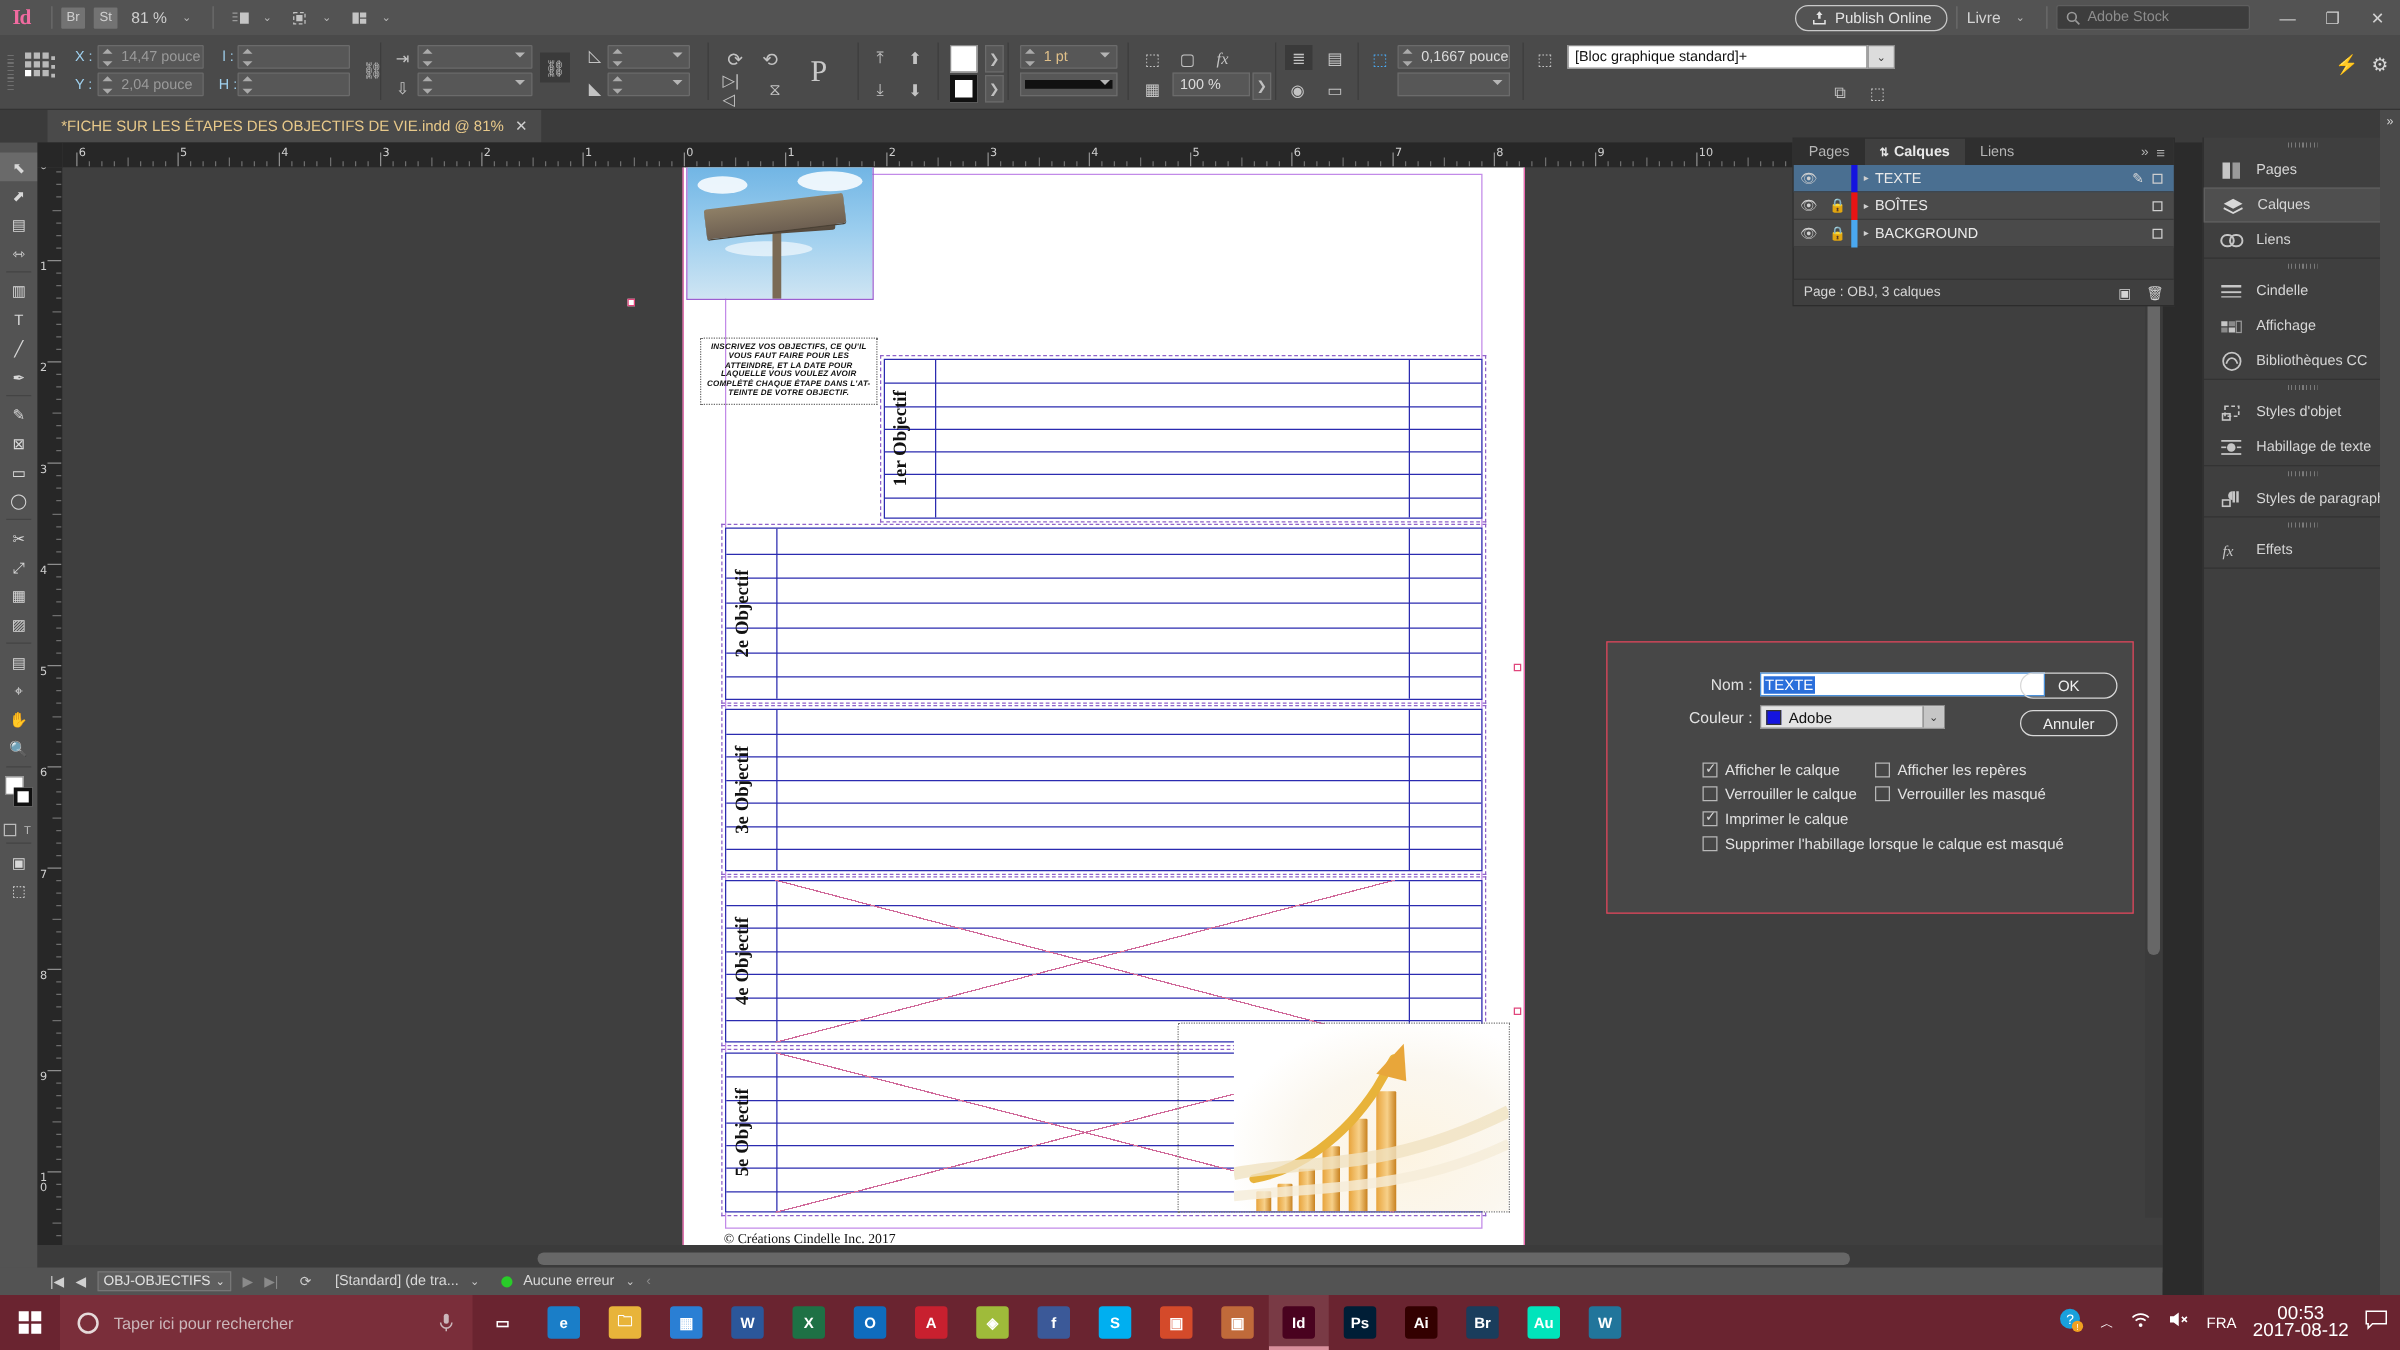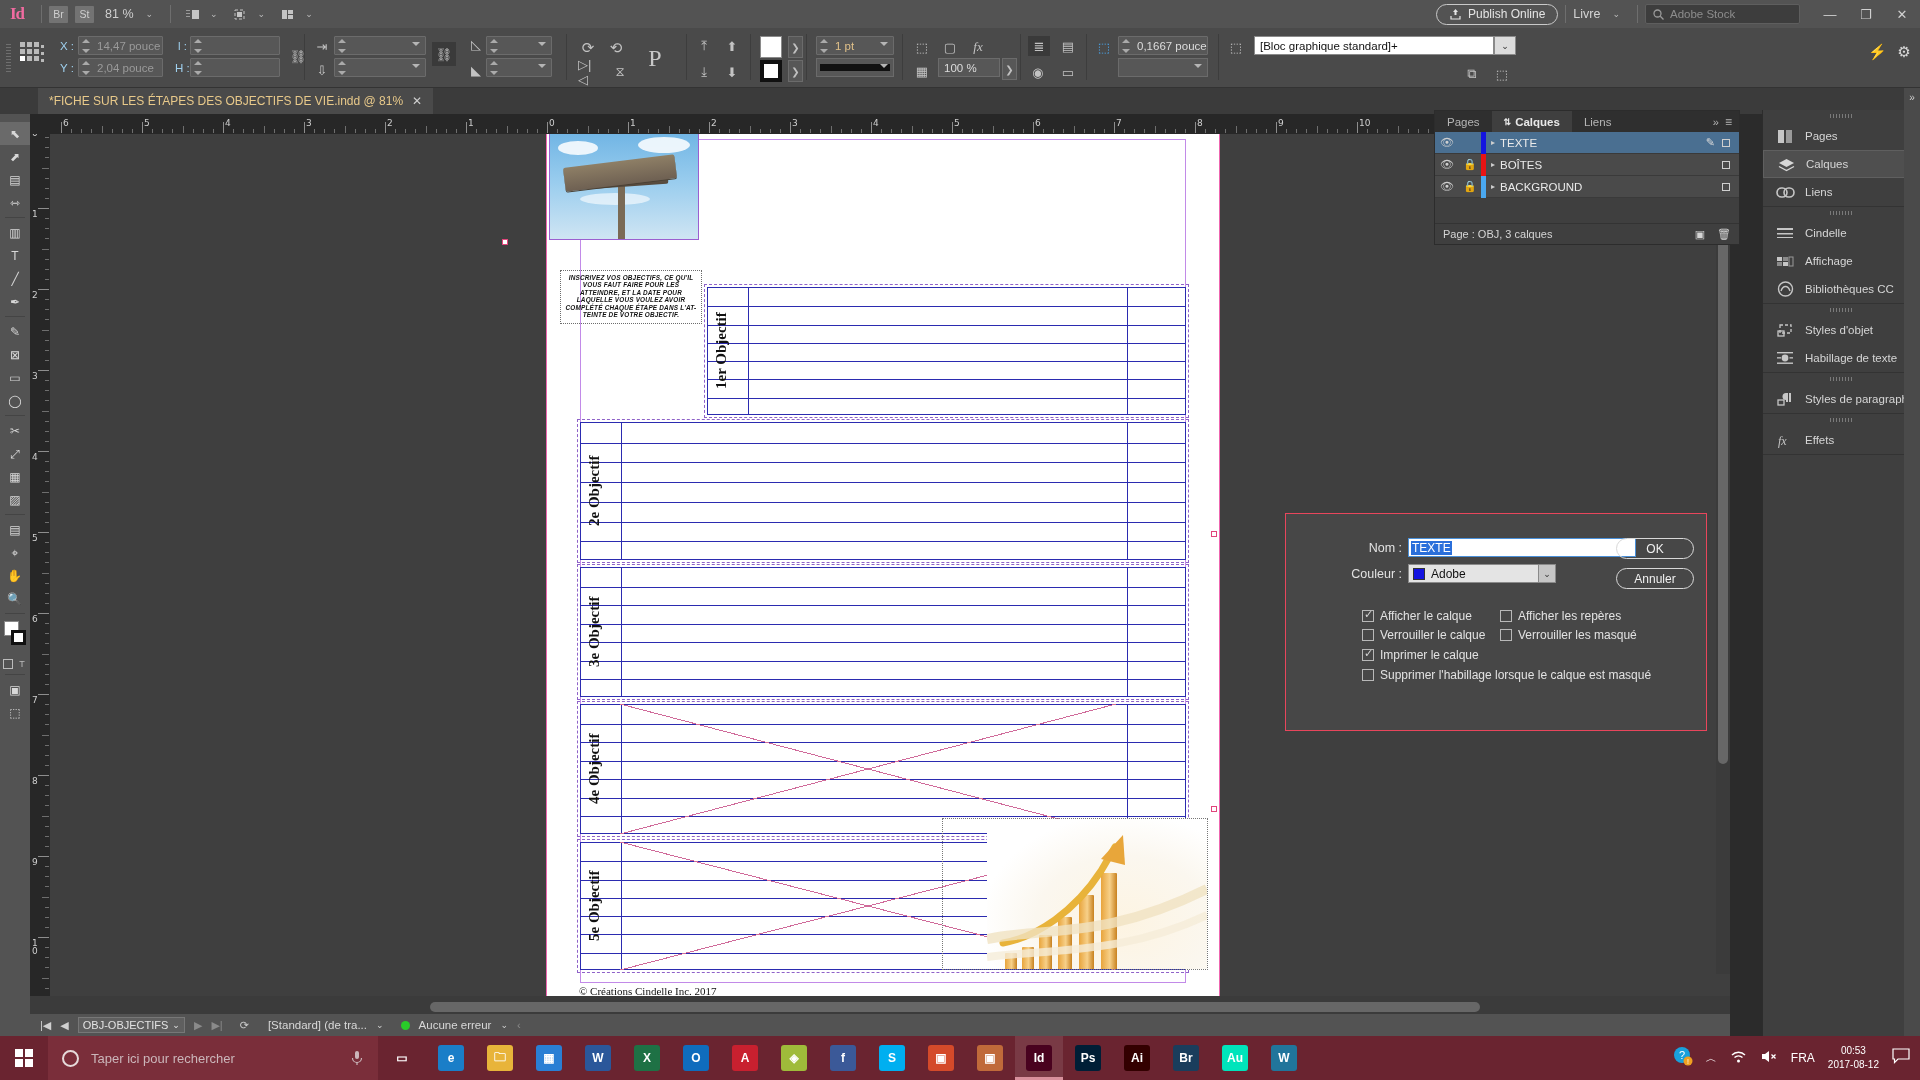--- a/index.html
+++ b/index.html
@@ -237,21 +237,21 @@
   .taskbar{ position:absolute; left:0; bottom:0; width:1920px; height:44px; background:#6a2430; }
   .tb-start{ width:48px;height:44px; display:flex;align-items:center;justify-content:center; }
   .tb-search{ position:absolute; left:48px; top:0; width:330px; height:44px; background:#7a2e3a;
     display:flex; align-items:center; gap:12px; padding:0 14px; }
   .tb-search .ph{ color:#cbb6ba; font-size:13px; }
   .circ{ width:17px;height:17px;border:2px solid #e6dada;border-radius:50%; }
   .tb-ico{ position:absolute; top:0; width:48px; height:44px; display:flex; align-items:center; justify-content:center; }
   .appico{ width:26px;height:26px; border-radius:3px; display:flex; align-items:center; justify-content:center;
     color:#fff; font-size:12px; font-weight:bold; font-family:"Liberation Sans",sans-serif; }
   .tb-right{ position:absolute; right:0; top:0; height:44px; display:flex; align-items:center; gap:13px; padding-right:10px; }
-  .clock{ color:#fff; font-size:10px; line-height:14px; text-align:center; }
+  .clock{ color:#fff; font-size:15px; line-height:14px; text-align:center; }
   .tb-sel{ box-shadow:inset 0 -3px 0 #d8909c; background:rgba(255,255,255,.10); }
 </style>
 </head>
 <body>
 
 <div class="app">
 
   <div class="menubar">
     <div class="id-logo">Id</div>
     <div class="mb-sep"></div>

